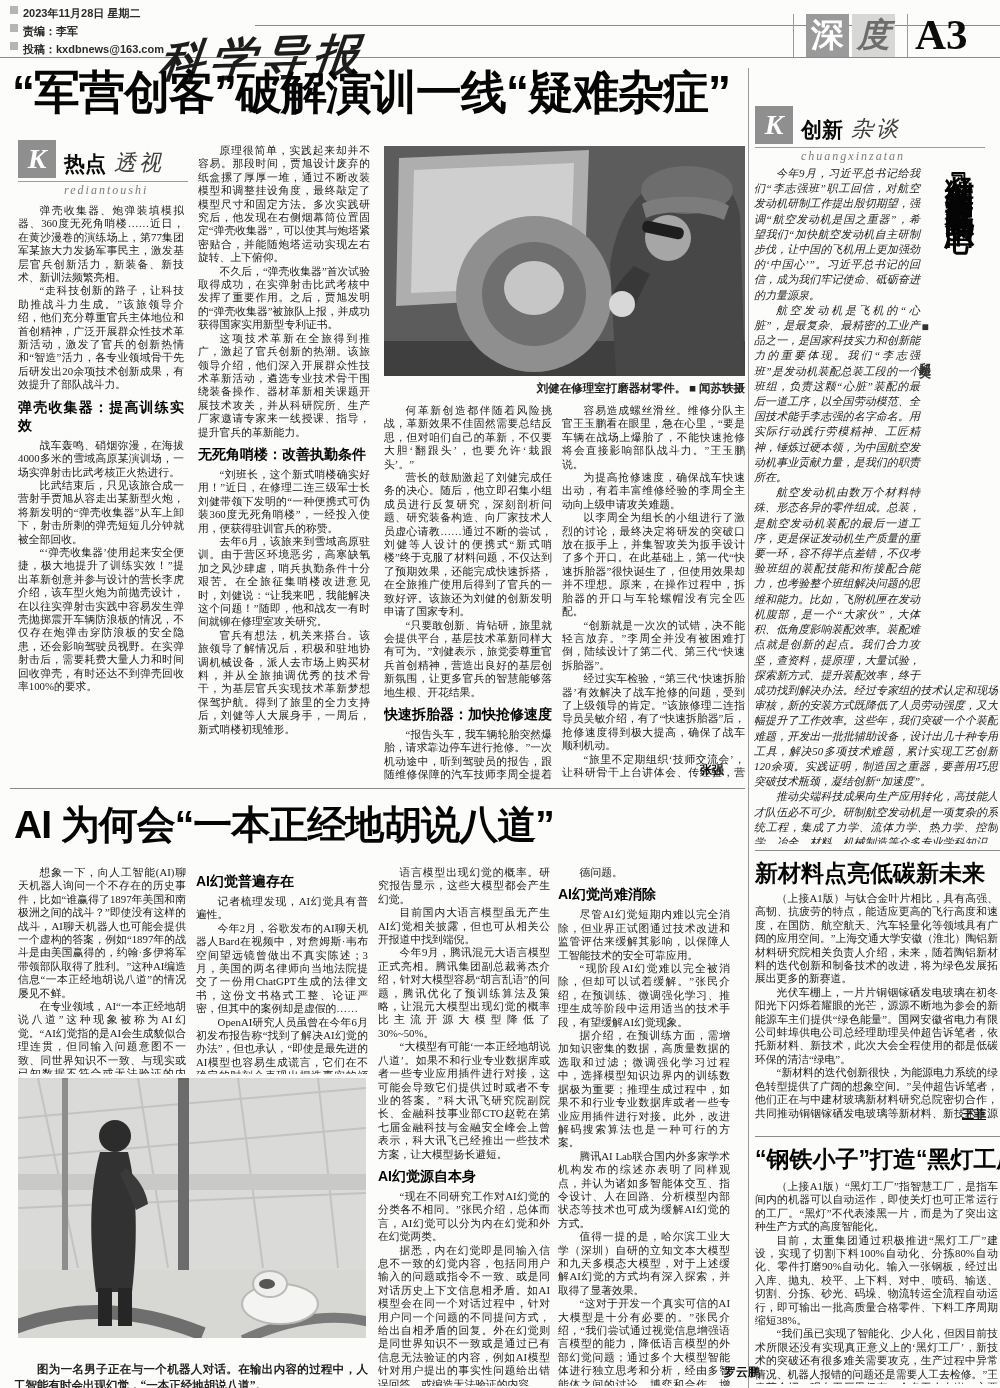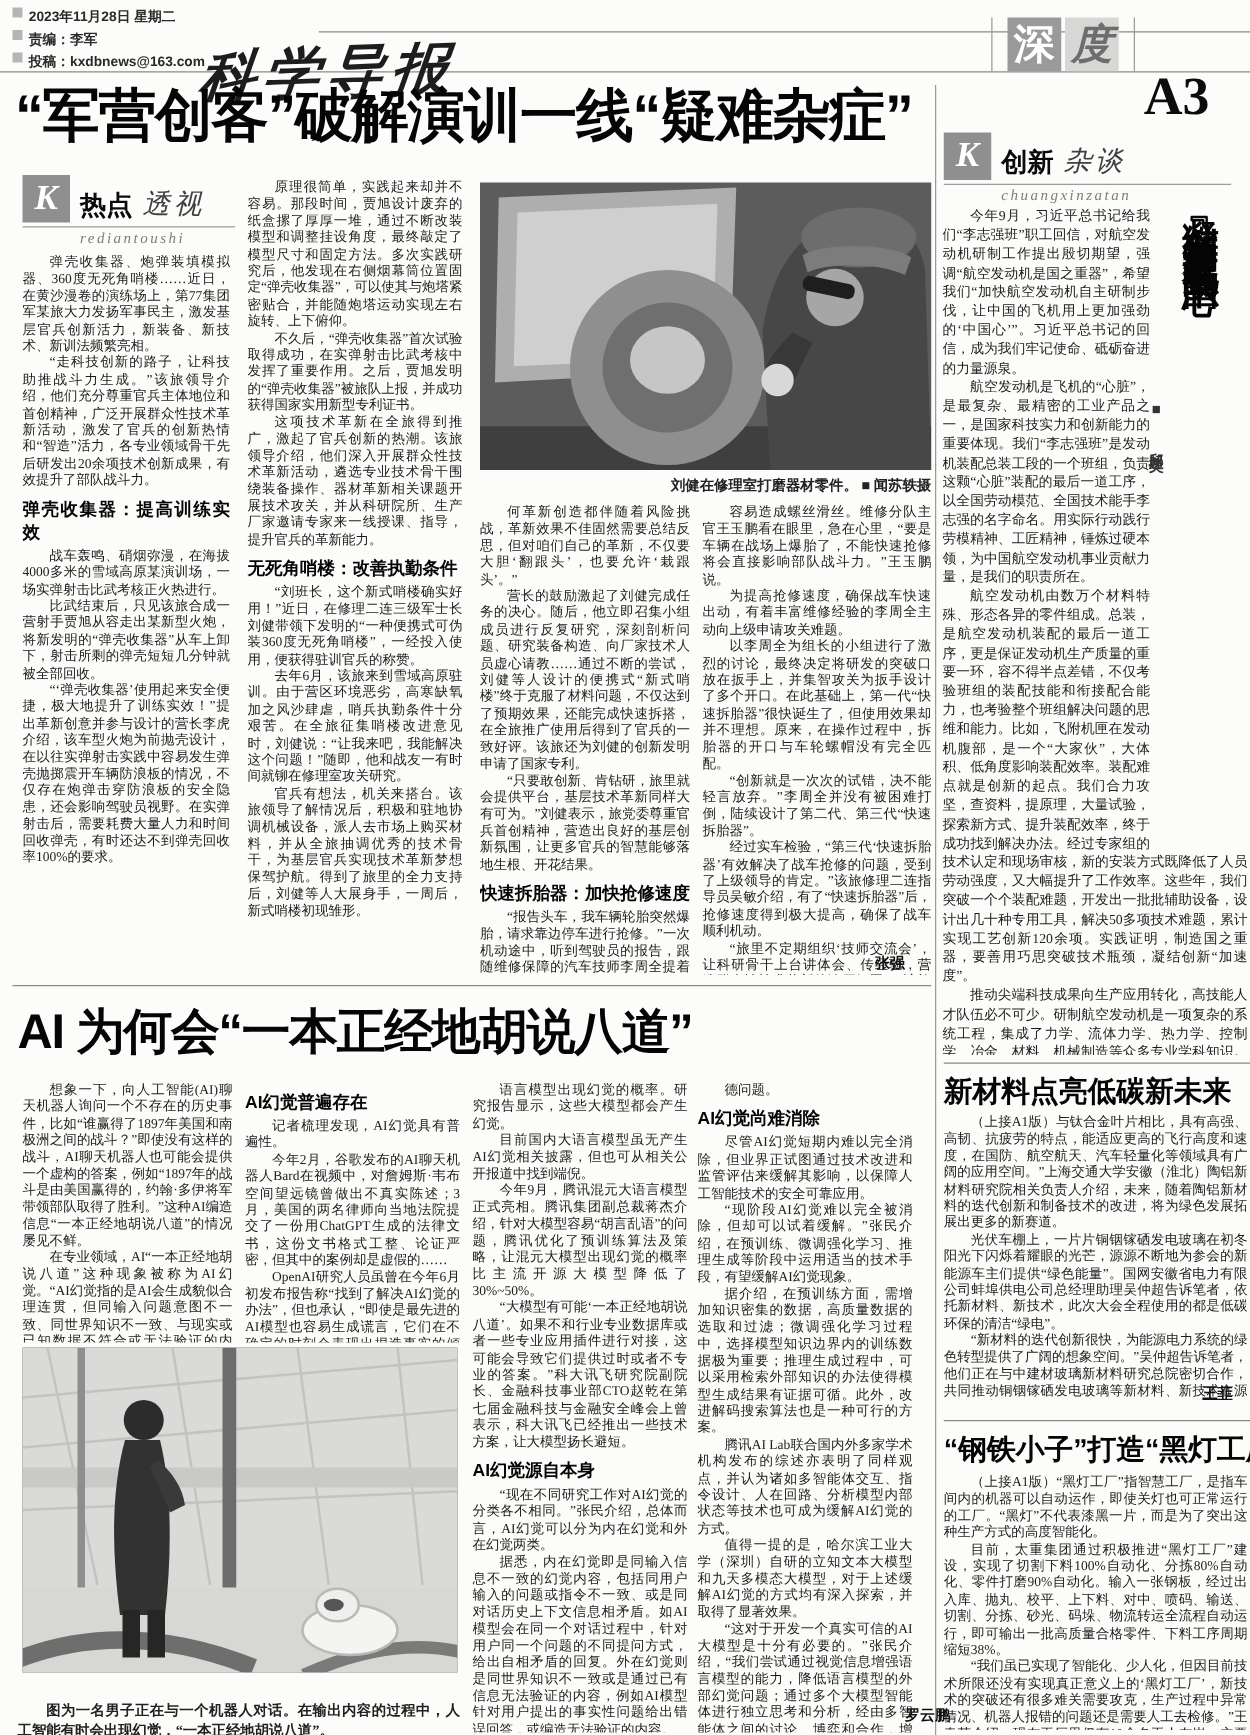--- a/index.html
+++ b/index.html
@@ -12,21 +12,21 @@
   
   .hdr-line{display:flex;gap:5px;font:bold 11px "Liberation Sans",sans-serif;
             color:#2a2a2a;margin-bottom:3px;}
   .sq{width:8px;height:8px;background:#b5b5b5;display:inline-block;flex:0 0 auto;}
   .masthead{font-family:"DejaVu Serif",serif;font-style:italic;font-weight:bold;font-size:45px;
             letter-spacing:6px;transform:skewX(-8deg) rotate(-2deg);color:#1d1d1d;white-space:nowrap;}
   .sec-block{position:absolute;width:43px;height:43px;display:flex;align-items:center;justify-content:center;
              font-weight:bold;font-size:33px;}
   .sec-dark{background:#9a9a9a;color:#fff;font-family:"Liberation Sans",sans-serif;}
   .sec-light{background:#d7d7d5;color:#6d6d6d;font-style:italic;font-family:"DejaVu Serif",serif;}
-  .pageno{position:absolute;font:bold 43px "Liberation Serif",serif;color:#0c0c0c;margin-top:43px;}
+  .pageno{position:absolute;font:bold 43px "Liberation Serif",serif;color:#0c0c0c;}
 
   
   .headline-main{position:absolute;font:bold 46px "Liberation Sans",sans-serif;letter-spacing:-1px;
                  white-space:nowrap;color:#050505;}
   .headline-ai{position:absolute;font:bold 39px "Liberation Sans",sans-serif;letter-spacing:-1px;
                white-space:nowrap;color:#050505;}
   .headline-side{position:absolute;font:bold 23px "Liberation Sans",sans-serif;color:#050505;white-space:nowrap;}
 
   
   .kicker{position:absolute;width:170px;}
@@ -43,21 +43,21 @@
   .para{margin:0;text-indent:2em;font-size:10.8px;line-height:13.4px;color:#1b1b1b;}
   .lede{font-style:italic;}
   .sub{font:bold 14px "Liberation Sans",sans-serif;margin:7px 0 4px;text-indent:0;color:#050505;}
   .byline-abs{position:absolute;font:bold 12px "Liberation Serif",serif;color:#111;}
   .caption{position:absolute;font:bold 11.5px "Liberation Serif",serif;color:#222;}
   .caption .credit{font-weight:bold;}
   .caption-block{position:absolute;font:bold 11.5px "Liberation Serif",serif;color:#222;
                  text-indent:2em;line-height:16px;text-align:justify;}
 
   
-  .opinion-body{position:absolute;overflow:hidden;text-align:justify;}
+  .opinion-body{position:absolute;overflow:hidden;text-align:justify;font-style:italic;}
   .opinion-body .para{font-size:11px;line-height:15.2px;}
   .spacer-right{float:right;width:78px;height:512px;}
   .vert-headline{position:absolute;writing-mode:vertical-rl;text-orientation:upright;
                  font:bold 29px "Liberation Sans",sans-serif;letter-spacing:3px;color:#050505;}
   .vert-byline{position:absolute;writing-mode:vertical-rl;text-orientation:upright;
                font:bold 12px "Liberation Sans",sans-serif;color:#333;letter-spacing:2px;}
 
   .photo{position:absolute;overflow:hidden;background:#777;}
   .photo svg{display:block;}
 </style>
@@ -206,21 +206,21 @@
       <p class="para">“大模型有可能‘一本正经地胡说八道’。如果不和行业专业数据库或者一些专业应用插件进行对接，这可能会导致它们提供过时或者不专业的答案。”科大讯飞研究院副院长、金融科技事业部CTO赵乾在第七届金融科技与金融安全峰会上曾表示，科大讯飞已经推出一些技术方案，让大模型扬长避短。</p>
       <h3 class="sub">AI幻觉源自本身</h3>
       <p class="para">“现在不同研究工作对AI幻觉的分类各不相同。”张民介绍，总体而言，AI幻觉可以分为内在幻觉和外在幻觉两类。</p>
       <p class="para">据悉，内在幻觉即是同输入信息不一致的幻觉内容，包括同用户输入的问题或指令不一致、或是同对话历史上下文信息相矛盾。如AI模型会在同一个对话过程中，针对用户同一个问题的不同提问方式，给出自相矛盾的回复。外在幻觉则是同世界知识不一致或是通过已有信息无法验证的内容，例如AI模型针对用户提出的事实性问题给出错误回答，或编造无法验证的内容。</p>
     </div>
   <div class="col" style="left:558px;top:866px;width:172px;height:520px;">
       <p class="para">德问题。</p>
       <h3 class="sub">AI幻觉尚难消除</h3>
       <p class="para">尽管AI幻觉短期内难以完全消除，但业界正试图通过技术改进和监管评估来缓解其影响，以保障人工智能技术的安全可靠应用。</p>
       <p class="para">“现阶段AI幻觉难以完全被消除，但却可以试着缓解。”张民介绍，在预训练、微调强化学习、推理生成等阶段中运用适当的技术手段，有望缓解AI幻觉现象。</p>
-      <p class="para">据介绍，在预训练方面，需增加知识密集的数据，高质量数据的选取和过滤；微调强化学习过程中，选择模型知识边界内的训练数据极为重要；推理生成过程中，可以采用检索外部知识的办法使得模型生成结果有证据可循。此外，改进解码搜索算法也是一种可行的方案。</p>
+      <p class="para">据介绍，在预训练方面，需增加知识密集的数据，高质量数据的选取和过滤；微调强化学习过程中，选择模型知识边界内的训练数据极为重要；推理生成过程中，如果不和行业专业数据库或者一些专业应用插件进行对接。此外，改进解码搜索算法也是一种可行的方案。</p>
       <p class="para">腾讯AI Lab联合国内外多家学术机构发布的综述亦表明了同样观点，并认为诸如多智能体交互、指令设计、人在回路、分析模型内部状态等技术也可成为缓解AI幻觉的方式。</p>
       <p class="para">值得一提的是，哈尔滨工业大学（深圳）自研的立知文本大模型和九天多模态大模型，对于上述缓解AI幻觉的方式均有深入探索，并取得了显著效果。</p>
       <p class="para">“这对于开发一个真实可信的AI大模型是十分有必要的。”张民介绍，“我们尝试通过视觉信息增强语言模型的能力，降低语言模型的外部幻觉问题；通过多个大模型智能体进行独立思考和分析，经由多智能体之间的讨论、博弈和合作，增强回复的客观性，减少AI幻觉。”</p>
     </div>
   <div class="byline-abs" style="left:688px;top:1364px;margin-left:36px;">罗云鹏</div>
 
   <div class="photo" style="left:18px;top:1078px;width:348px;height:260px;">
     <svg width="348" height="260" viewBox="0 0 348 260" xmlns="http://www.w3.org/2000/svg">
       <rect width="348" height="260" fill="#dadad8"></rect>
       <g stroke="#c3c3c1" stroke-width="2">

